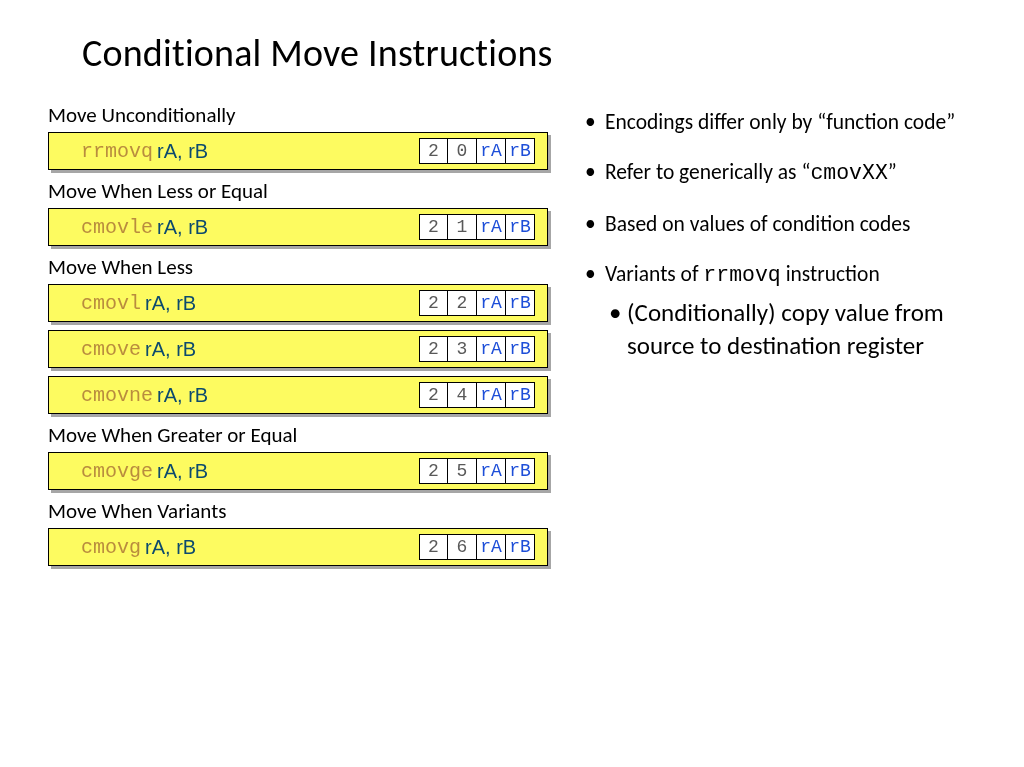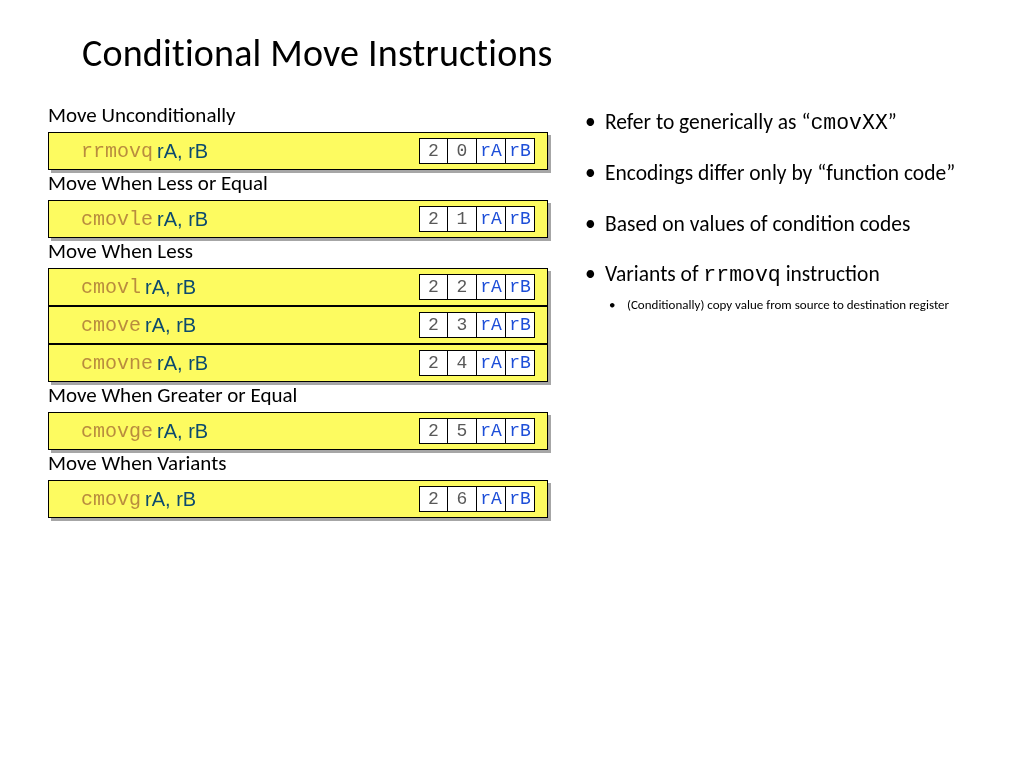--- a/index.html
+++ b/index.html
@@ -15,21 +15,21 @@
   .title {
     font-size: 38px;
     font-weight: 400;
     margin: 0 0 26px 34px;
     letter-spacing: 0.2px;
   }
   .cols { display: flex; gap: 32px; }
   .left { width: 505px; }
   .right { flex: 1; padding-top: 6px; }
 
-  .instr-block { }
+  .instr-block { margin-bottom: 8px; }
   .instr-label {
     font-size: 21px;
     font-weight: 400;
     margin: 0 0 4px 0;
   }
   .instr-row {
     width: 500px;
     height: 38px;
     background: #fdfb60;
     border: 1.5px solid #000;
@@ -74,21 +74,21 @@
 
   .bullets { list-style: none; font-size: 21.5px; line-height: 1.32; }
   .bullets > li { position: relative; padding-left: 20px; margin-bottom: 22px; }
   .bullets > li::before {
     content: "•";
     position: absolute;
     left: 0;
     top: 0;
   }
   .sub { list-style: none; margin-top: 6px; }
-  .sub > li { position: relative; padding-left: 22px; font-size: 13px; }
+  .sub > li { position: relative; padding-left: 22px; font-size: 25px; }
   .sub > li::before {
     content: "•";
     position: absolute;
     left: 4px;
     top: 0;
   }
   .mono { font-family: "Courier New", monospace; }
 </style>
 </head>
 <body>
@@ -192,24 +192,24 @@
             <div class="cell reg">rA</div>
             <div class="cell reg">rB</div>
           </div>
         </div>
       </div>
 
     </div>
 
     <div class="right">
       <ul class="bullets">
+        <li>Encodings differ only by “function code”</li>
         <li>
           <span>Refer to generically as “</span><span class="mono">cmovXX</span><span>”</span>
         </li>
-        <li>Encodings differ only by “function code”</li>
         <li>Based on values of condition codes</li>
         <li>
           <span>Variants of </span><span class="mono">rrmovq</span><span> instruction</span>
           <ul class="sub">
             <li>(Conditionally) copy value from source to destination register</li>
           </ul>
         </li>
       </ul>
     </div>
   </div>

